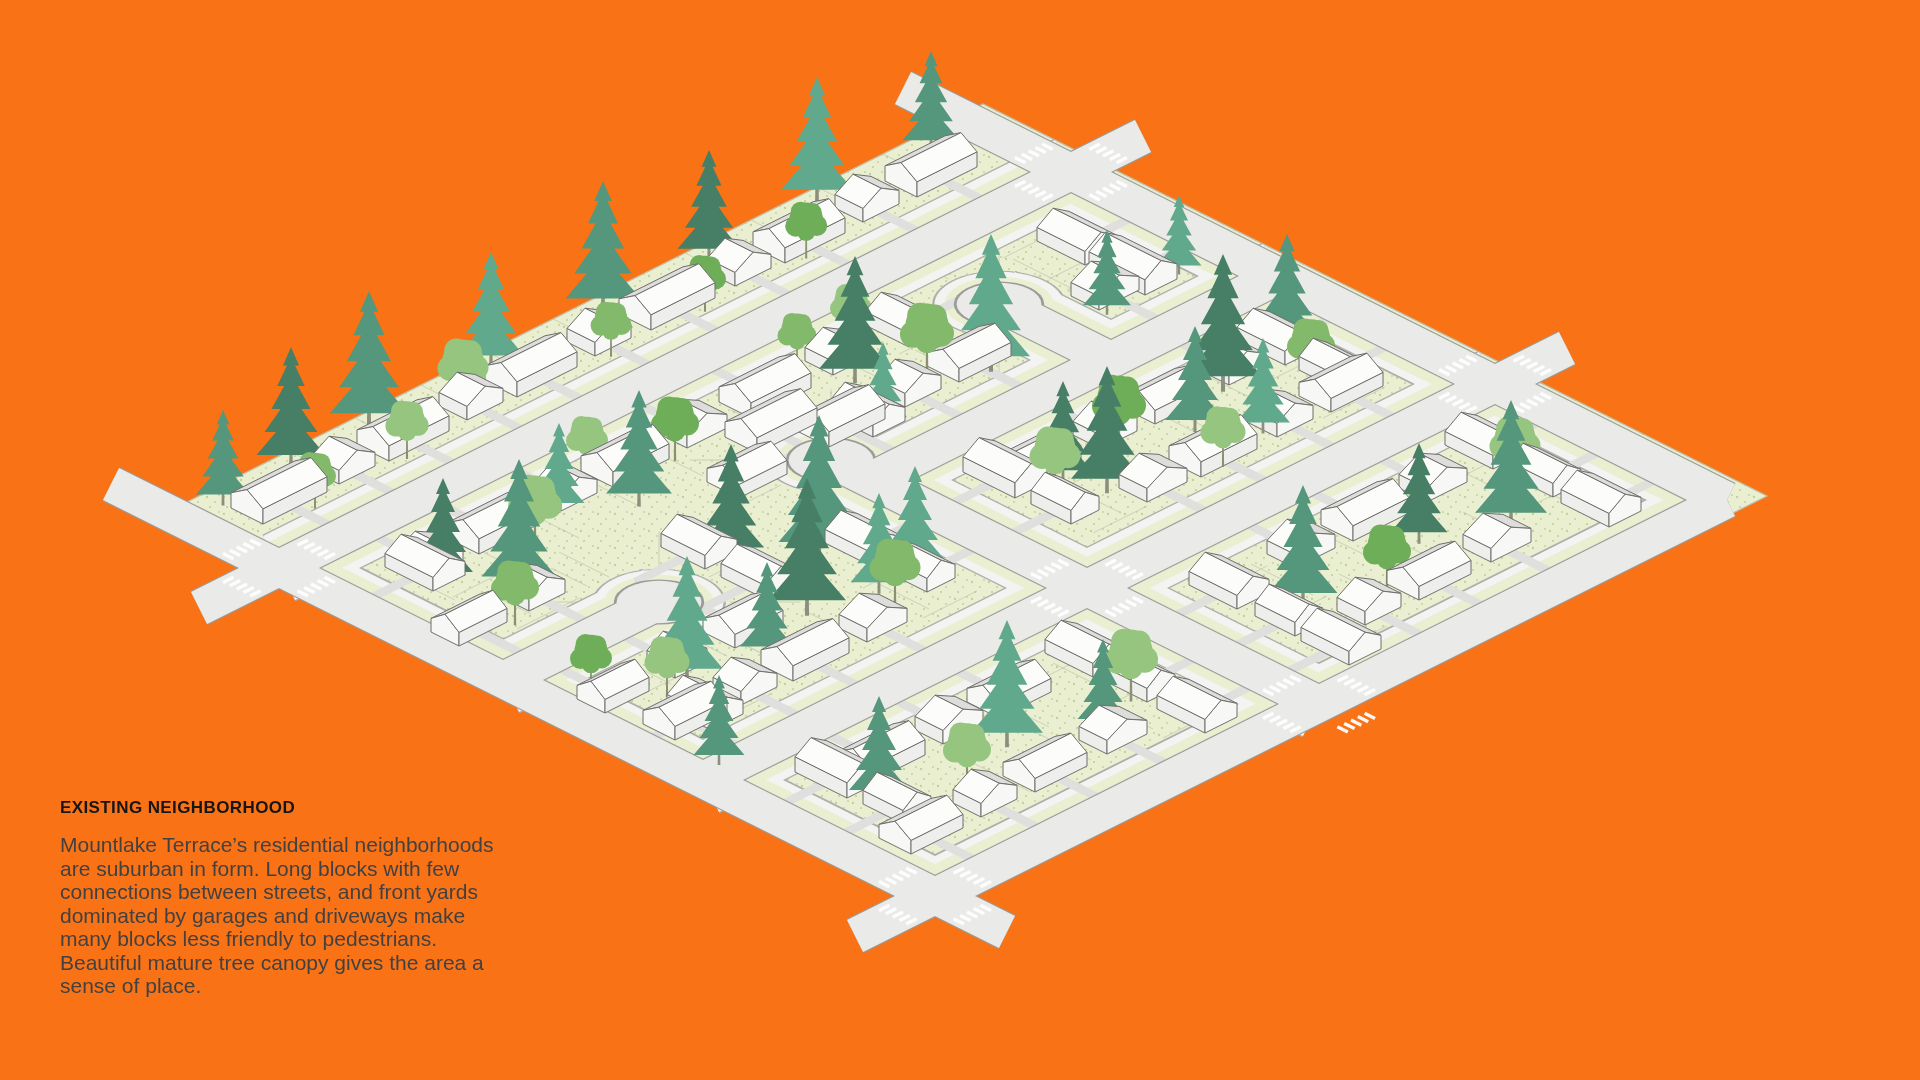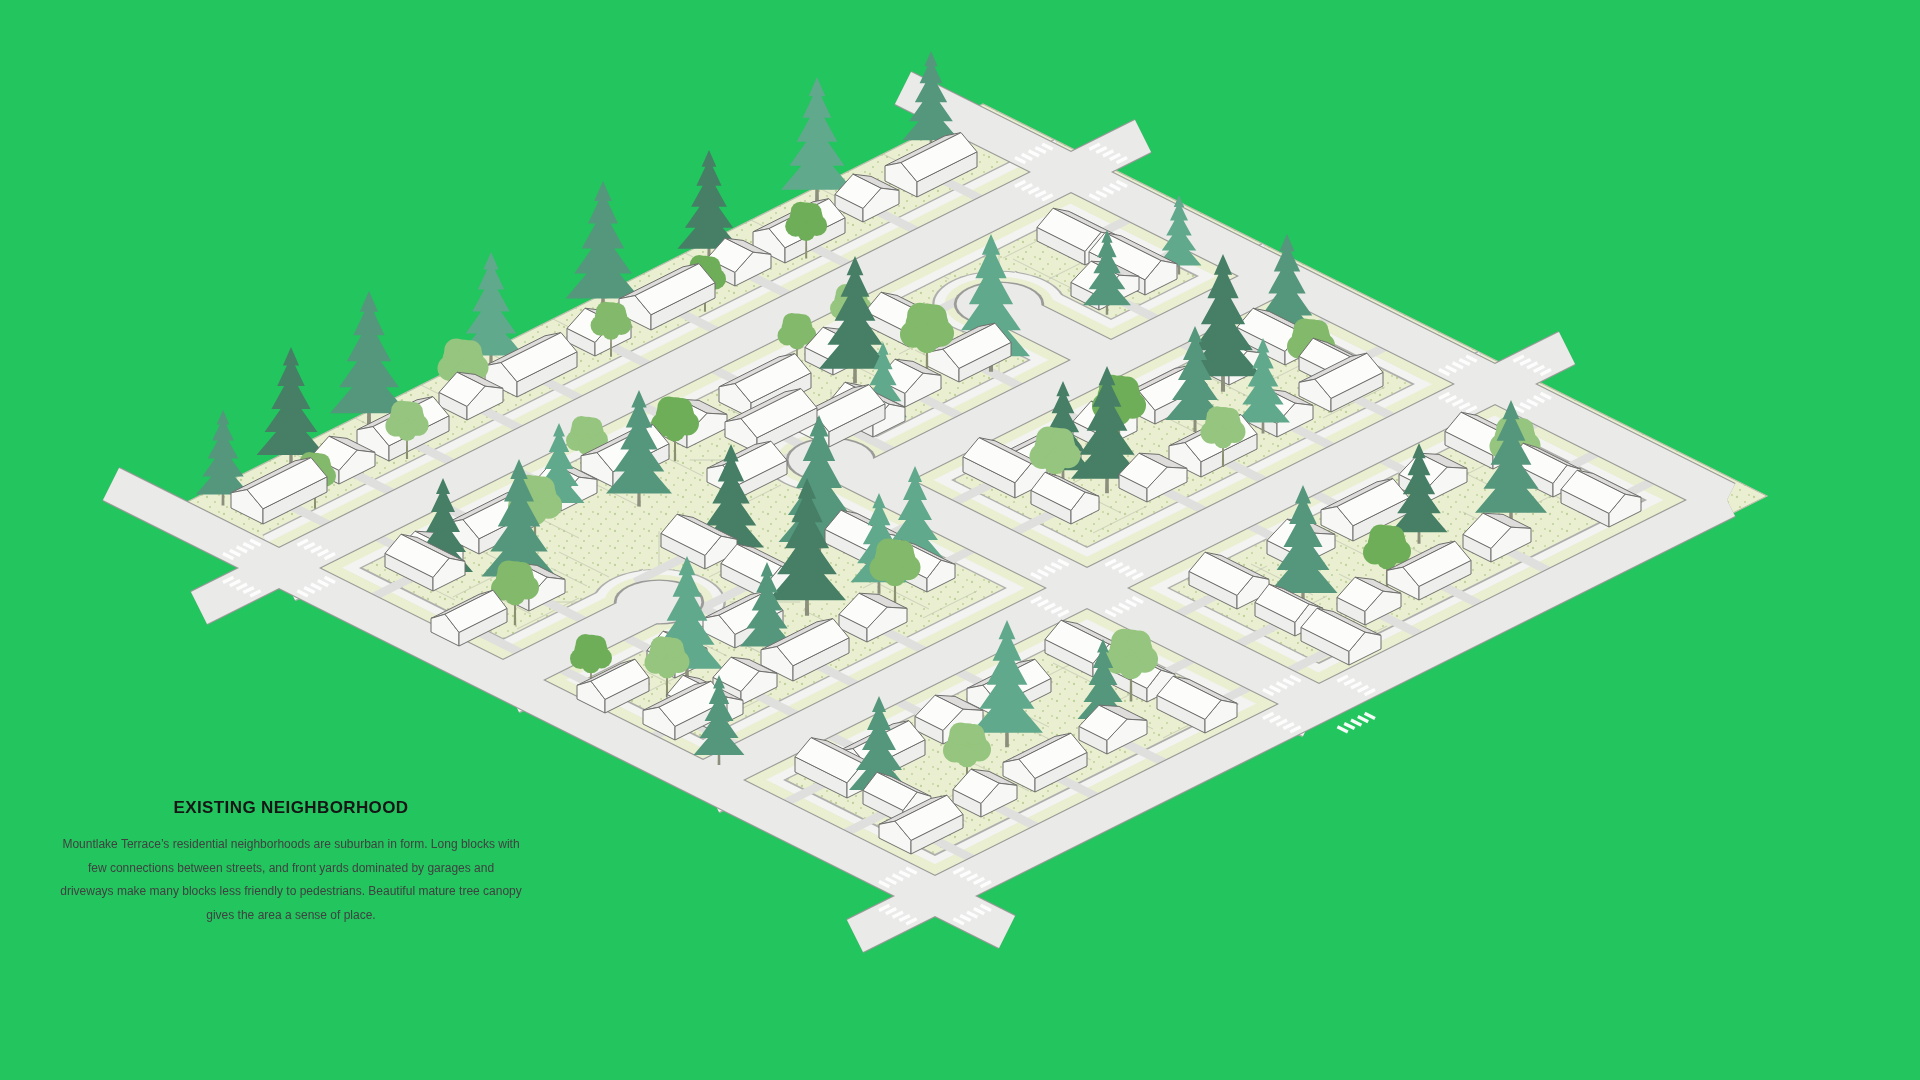--- a/index.html
+++ b/index.html
@@ -1,21 +1,21 @@
 <!DOCTYPE html>
 <html><head>
 <meta charset="utf-8">
 <style>
   html,body{margin:0;padding:0;background:#ffffff;}
-  .stage{position:relative;width:1920px;height:1080px;background:#22c55e;overflow:hidden;
-         font-family:"Liberation Sans", sans-serif;text-align:center;}
+  .stage{position:relative;width:1920px;height:1080px;background:#f97316;overflow:hidden;
+         font-family:"Liberation Sans", sans-serif;}
   .illus{position:absolute;left:0;top:0;width:1920px;height:1080px;}
   .caption{position:absolute;left:60px;top:798px;width:462px;}
   .caption h1{margin:0;font-size:17px;font-weight:700;letter-spacing:.4px;color:#161616;}
-  .caption p{margin:15px 0 0 0;font-size:12px;line-height:23.5px;color:#414141;}
+  .caption p{margin:15px 0 0 0;font-size:21px;line-height:23.5px;color:#414141;}
 </style>
 </head>
 <body>
 
 <div class="stage">
 
   <svg class="illus" viewBox="0 0 1920 1080" xmlns="http://www.w3.org/2000/svg">
     <desc>Isometric diagram of an existing suburban neighborhood: long residential blocks, single-family houses with driveways, cul-de-sacs, crosswalked intersections and mature evergreen and deciduous tree canopy over stippled lawns</desc>
     <defs>
       <pattern id="dots" width="17" height="17" patternUnits="userSpaceOnUse">

